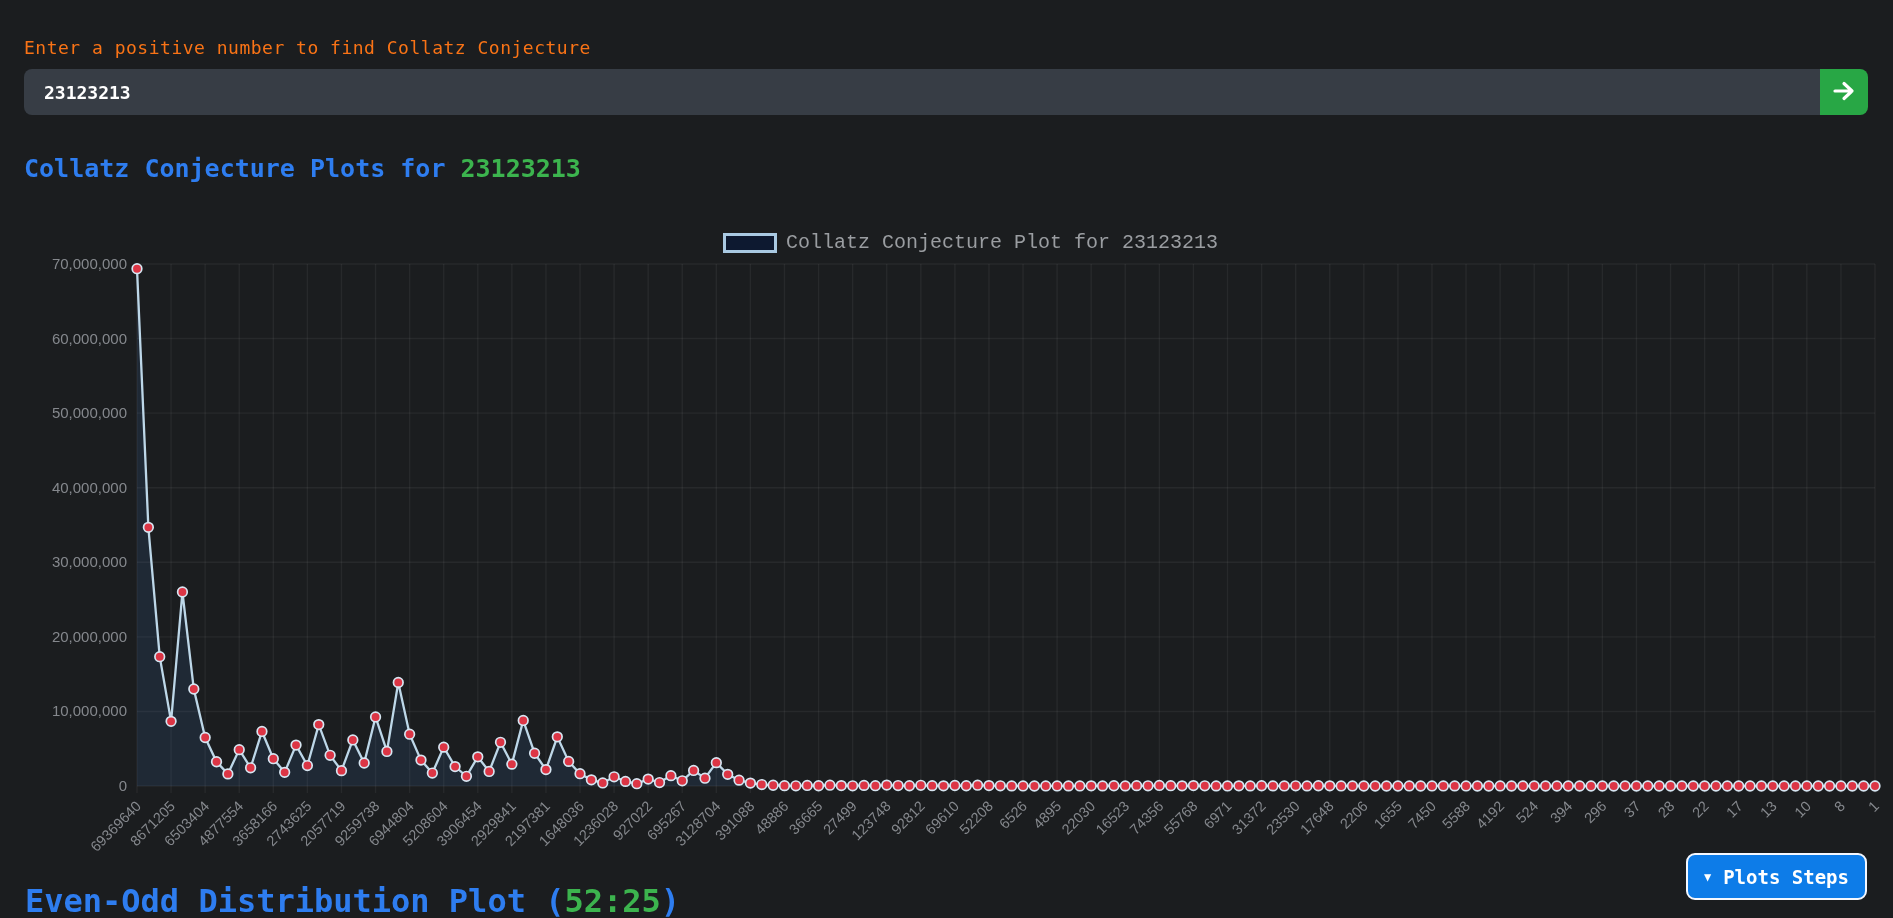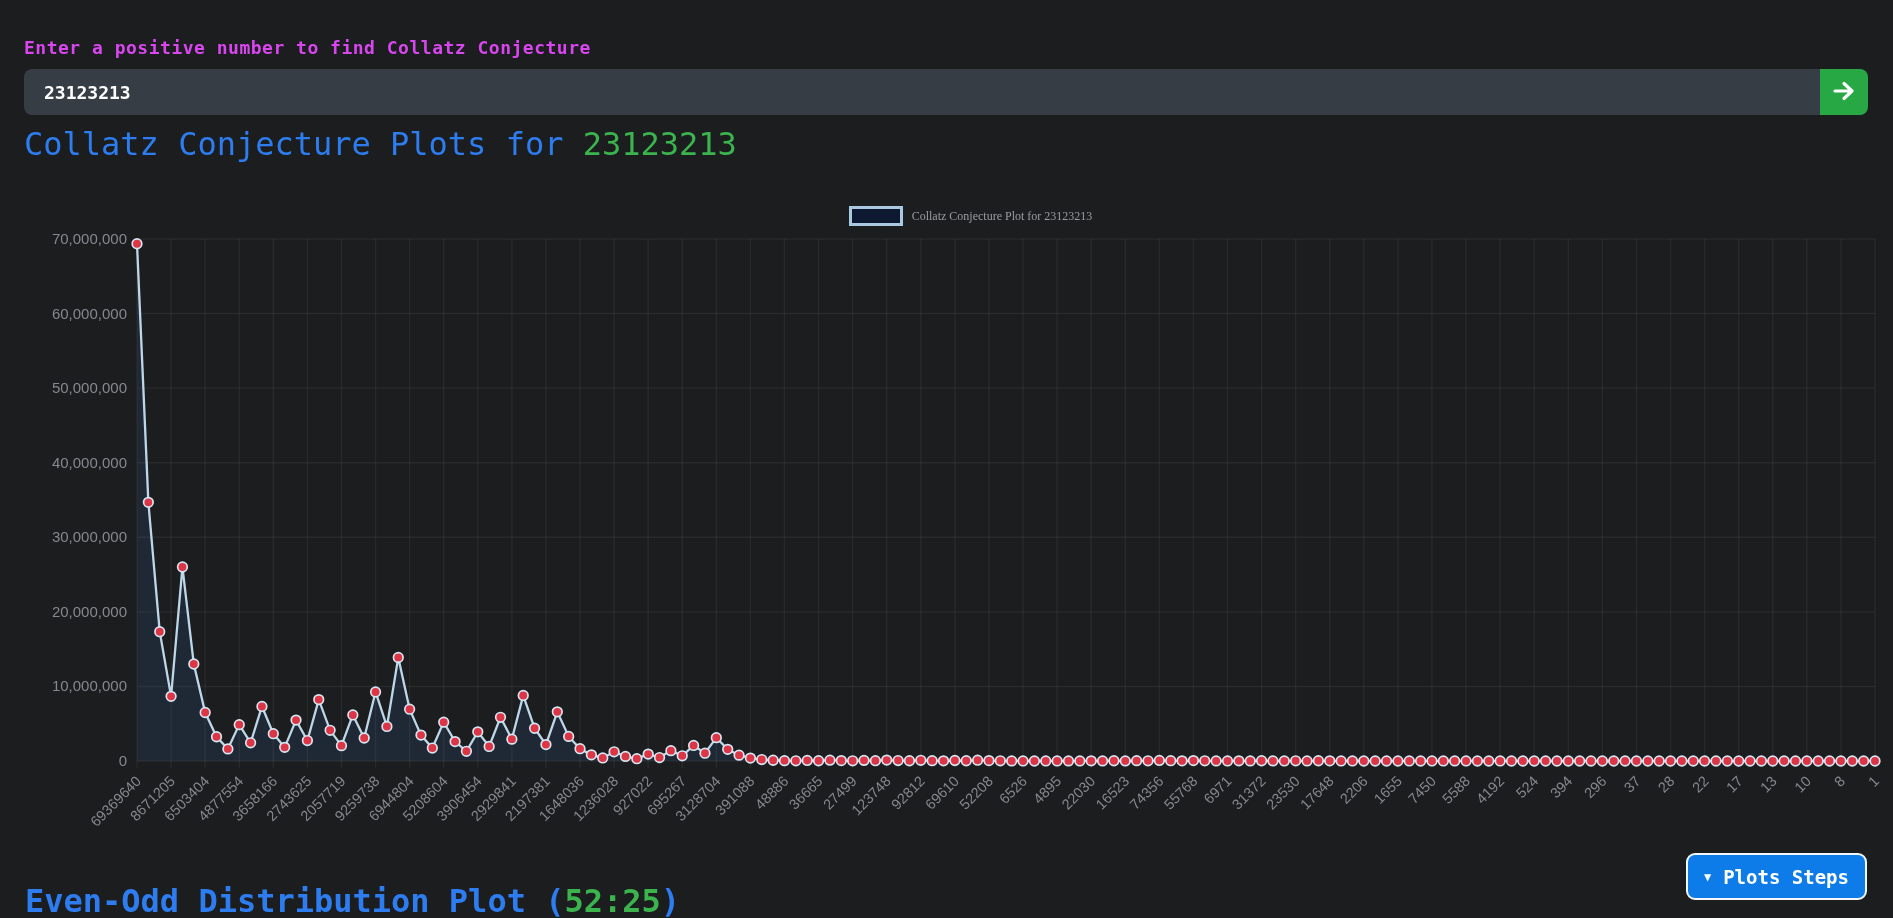--- a/index.html
+++ b/index.html
@@ -5,23 +5,23 @@
   * { box-sizing: border-box; margin: 0; padding: 0; }
   html, body { width: 1893px; height: 918px; overflow: hidden; }
   body {
     background: #1b1d1f;
     font-family: "DejaVu Sans Mono", monospace;
     position: relative;
   }
   .container { padding: 37px 24px 0 24px; }
 
   .prompt-label {
-    color: #d946ef;
+    color: #f97316;
     font-size: 18px;
-    font-weight: bold;
+    font-weight: normal;
     letter-spacing: 0.5px;
   }
 
   .input-row {
     display: flex;
     margin-top: 11px;
     height: 46px;
     width: 1844px;
   }
   .number-input {
@@ -41,23 +41,23 @@
     border: none;
     background: #28a745;
     border-radius: 0 8px 8px 0;
     cursor: pointer;
     display: flex;
     align-items: center;
     justify-content: center;
   }
 
   h1.plots-heading {
-    margin-top: 11px;
-    font-size: 32px;
-    font-weight: normal;
+    margin-top: 36px;
+    font-size: 25px;
+    font-weight: bold;
     line-height: 36px;
     white-space: pre;
   }
   .txt-blue { color: #2e7df0; }
   .txt-green { color: #3cb44e; }
 
   .chart-wrap {
     position: relative;
     margin-top: 40px;
     height: 658px;
@@ -75,22 +75,22 @@
     cursor: pointer;
   }
   .legend-swatch {
     width: 54px;
     height: 20px;
     background: #0d1930;
     border: 3px solid #a9c9e2;
     display: inline-block;
   }
   .legend-label {
-    font-family: Liberation Serif, serif;
-    font-size: 12px;
+    font-family: Liberation Mono, monospace;
+    font-size: 20px;
     color: #9a9da1;
   }
   svg.chart-canvas {
     position: absolute;
     inset: 0;
     width: 1893px;
     height: 658px;
   }
   svg.chart-canvas text {
     font-family: "Liberation Sans", sans-serif;

